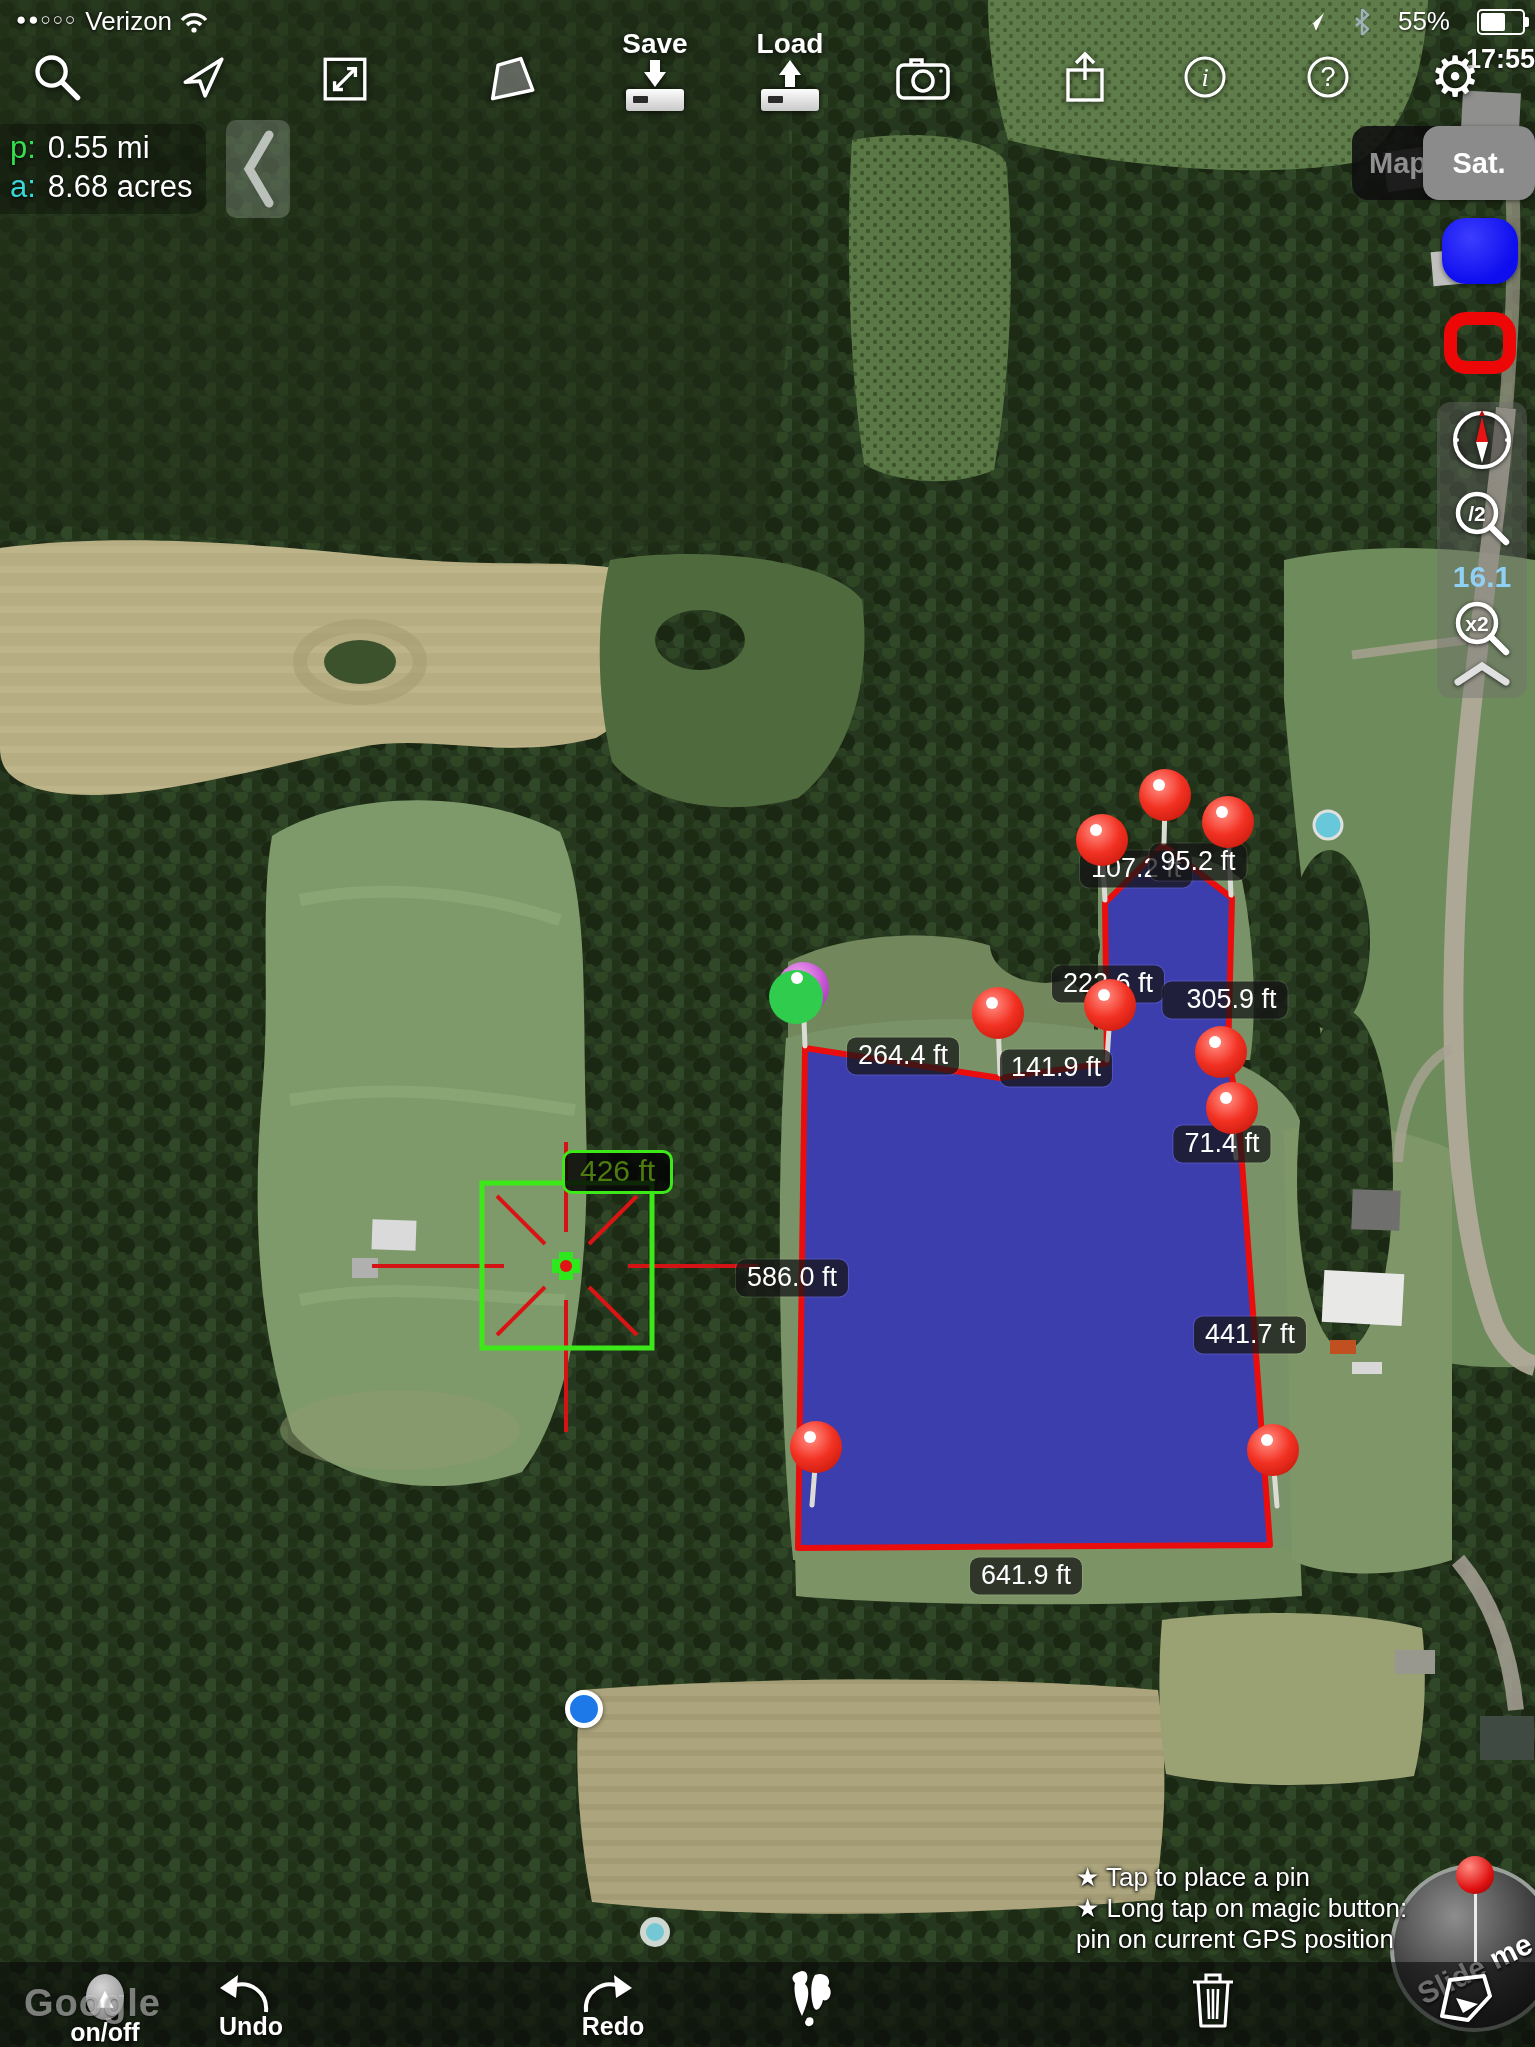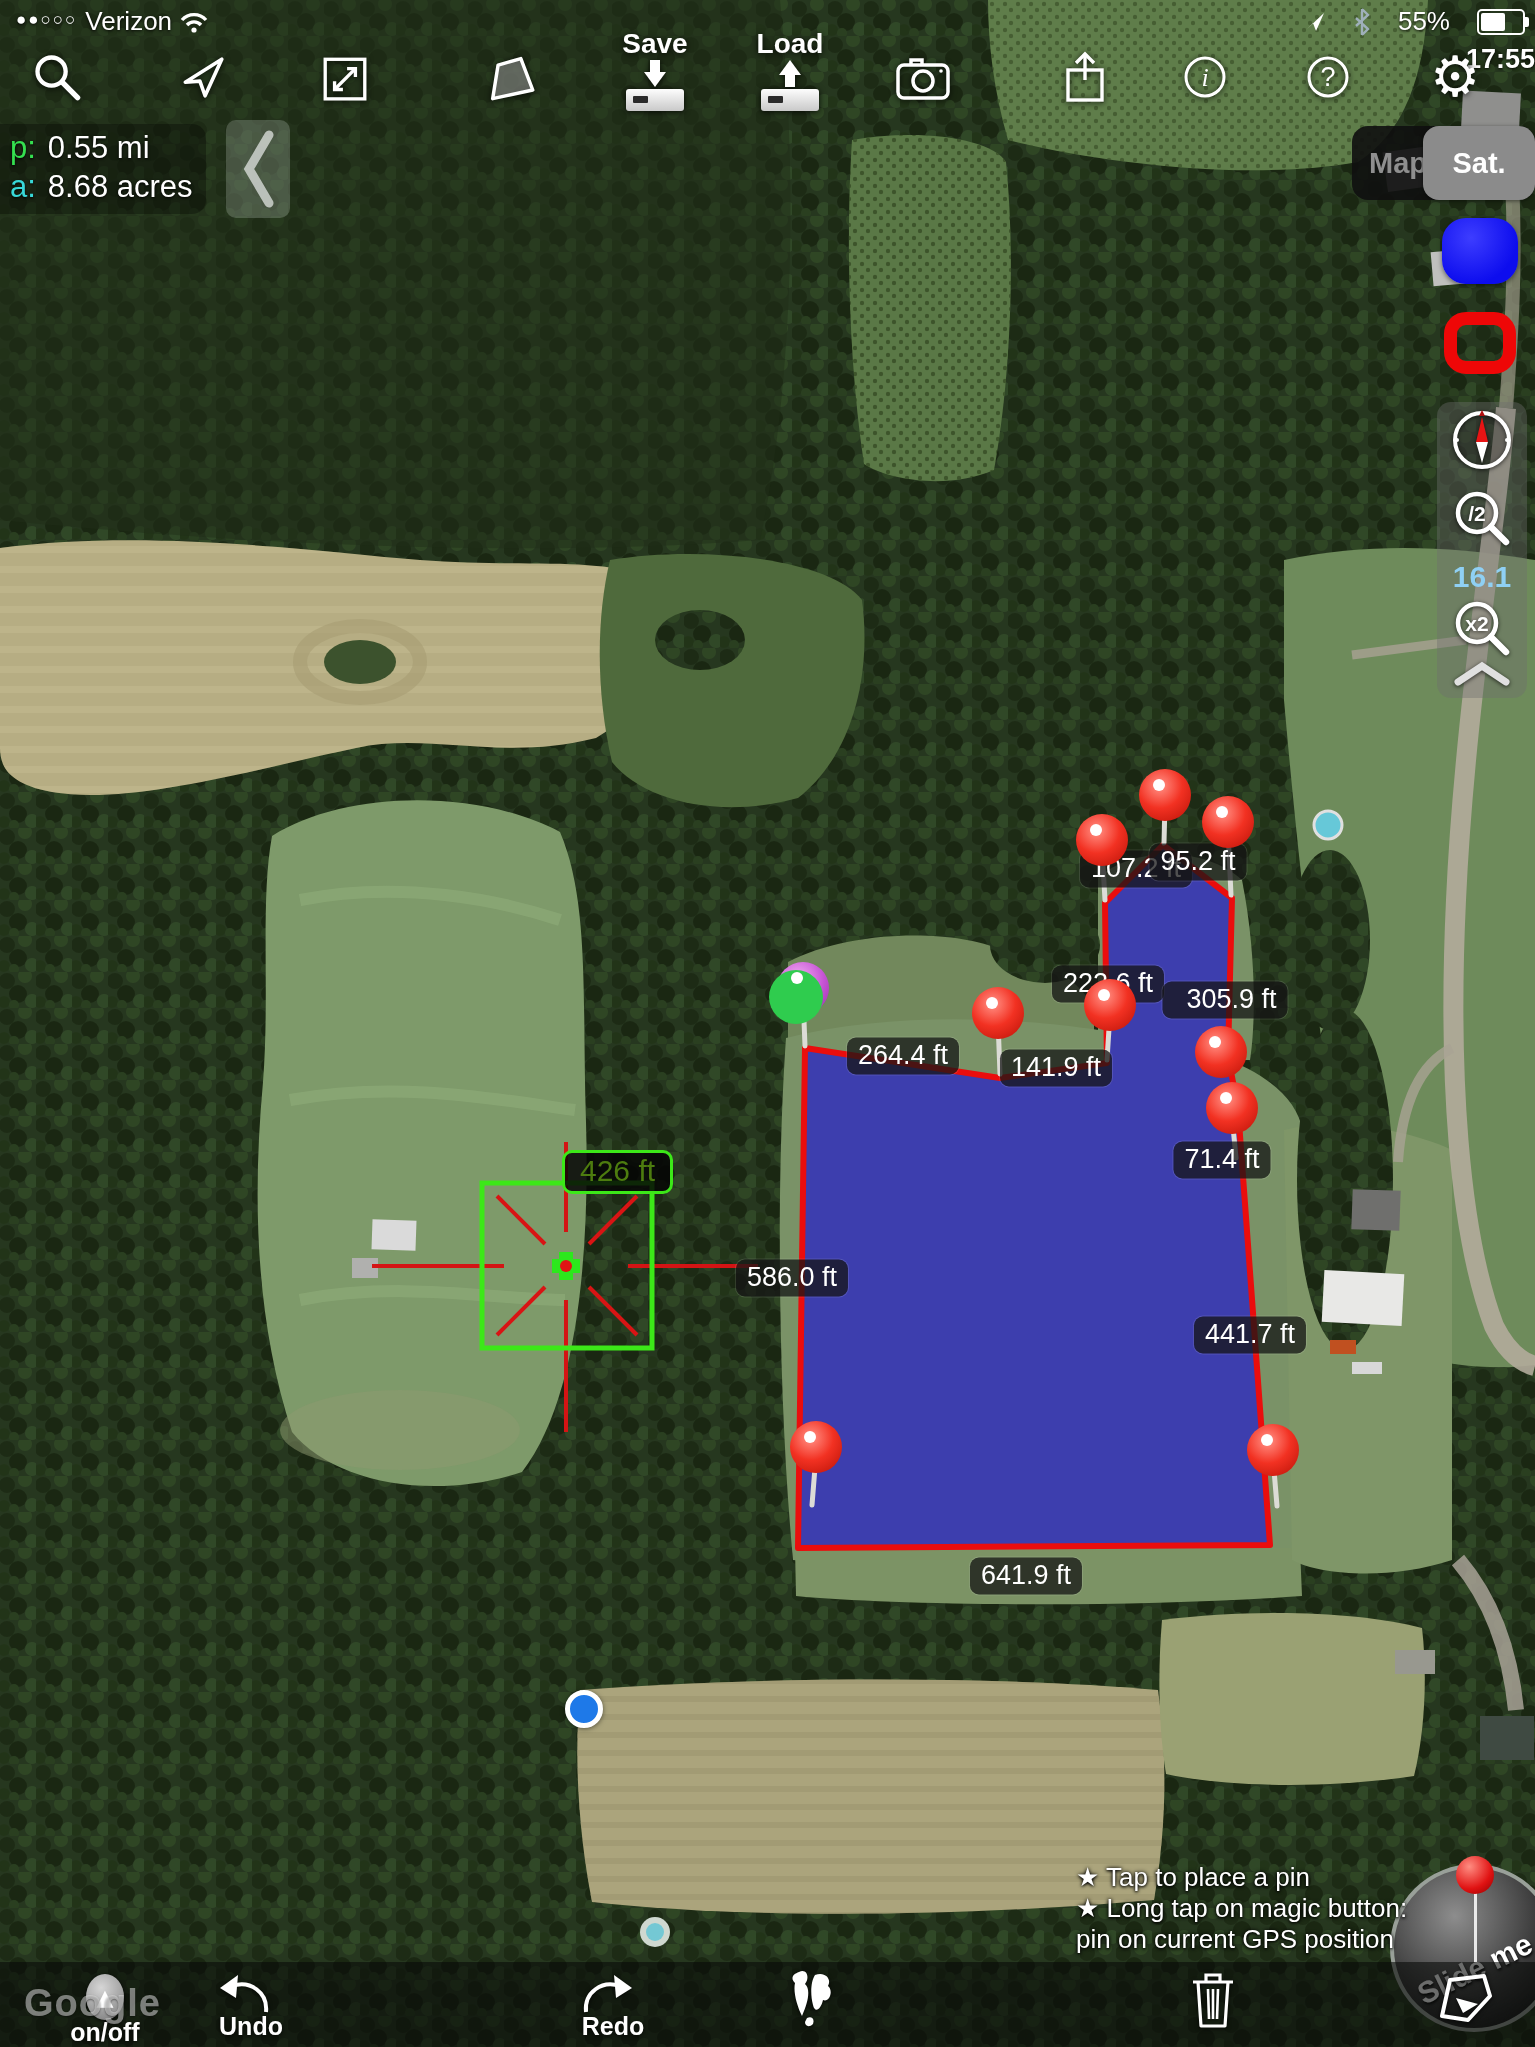--- a/index.html
+++ b/index.html
@@ -223,21 +223,21 @@
       <div class="pin pin-red" style="left: 1206px; top: 1082px;"></div>
       <div class="pin pin-red" style="left: 790px; top: 1421px;"></div>
       <div class="pin pin-red" style="left: 1247px; top: 1424px;"></div>
       <div class="pin pin-purple" style="left: 777px; top: 962px;"></div>
       <div class="edge-label" style="left: 1136px; top: 869px;">107.2 ft</div>
       <div class="edge-label" style="left: 1198px; top: 862px;">95.2 ft</div>
       <div class="edge-label" style="left: 1108px; top: 984px;">222.6 ft</div>
       <div class="edge-label" style="left: 1225px; top: 1000px; padding-left: 24px;">305.9 ft</div>
       <div class="edge-label" style="left: 903px; top: 1056px;">264.4 ft</div>
       <div class="edge-label" style="left: 1056px; top: 1068px;">141.9 ft</div>
-      <div class="edge-label" style="left: 1222px; top: 1144px; margin-top: 16px;">71.4 ft</div>
+      <div class="edge-label" style="left: 1222px; top: 1144px;">71.4 ft</div>
       <div class="edge-label" style="left: 792px; top: 1278px;">586.0 ft</div>
       <div class="edge-label" style="left: 1250px; top: 1335px;">441.7 ft</div>
       <div class="edge-label" style="left: 1026px; top: 1576px;">641.9 ft</div>
     </div>
 
   <div class="square-label">426 ft</div>
 
   <div class="gpsdot"></div>
 
   <div class="statusbar">

